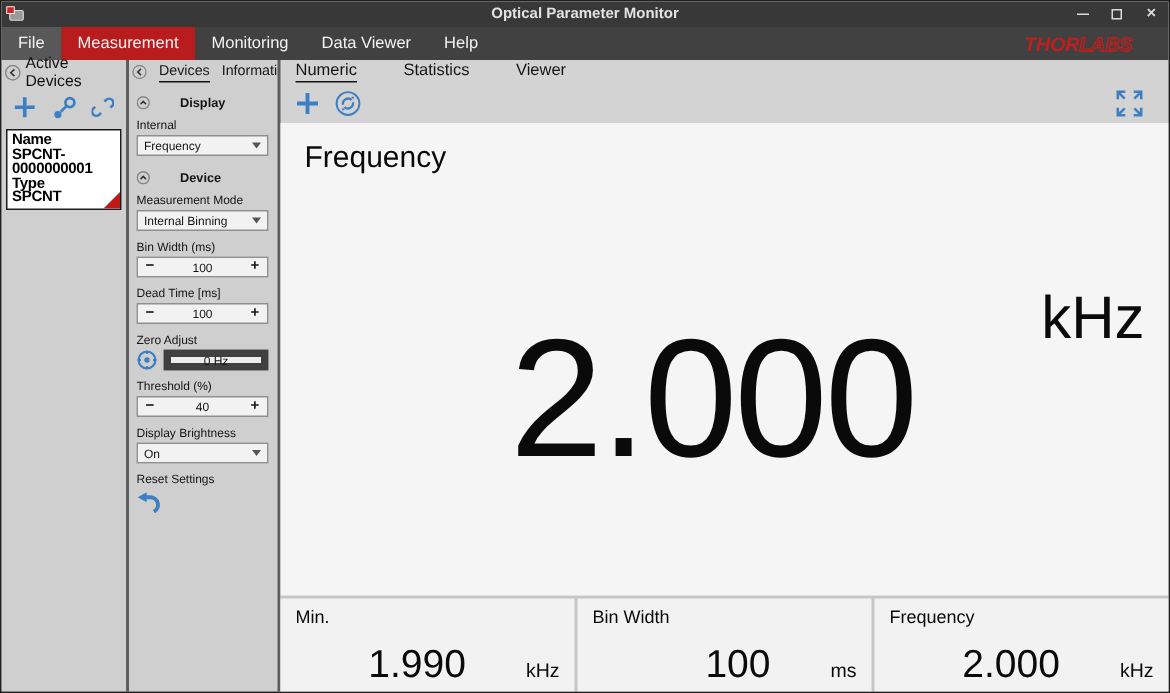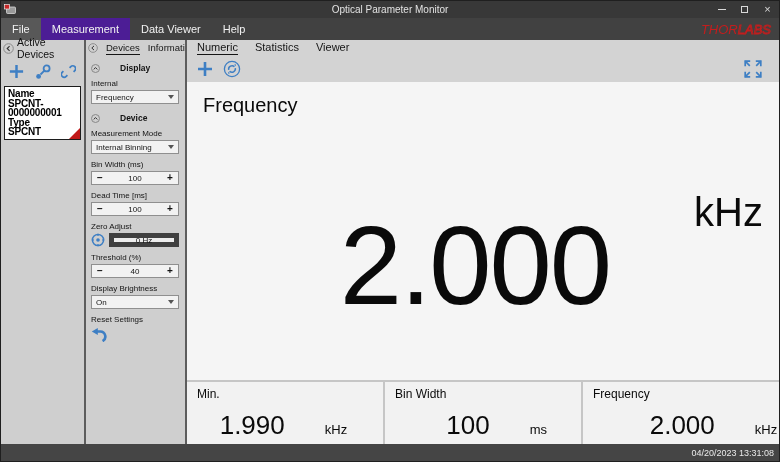--- a/index.html
+++ b/index.html
@@ -3,35 +3,35 @@
 <meta charset="utf-8">
 <style>
   * { box-sizing: border-box; margin: 0; padding: 0; }
   html,body { margin:0; padding:0; background:#222; }
   body { font-family: "Liberation Sans", sans-serif; }
 
   .window { width:780px; height:462px; background:#cfcfcf; border:1px solid #1f1f1f;
             display:flex; flex-direction:column; overflow:hidden; position:relative; }
 
   
-  .titlebar { height:17px; background:#383838; display:flex; align-items:center; flex:0 0 auto; position:relative; }
+  .titlebar { height:17px; background:#383838; display:flex; align-items:center; flex:0 0 auto; position:relative;font-weight:bold; }
   .app-icon { margin-left:3px; display:flex; }
   .title { position:absolute; left:50%; transform:translateX(-50%); color:#e2e2e2; font-size:10px; white-space:nowrap; }
   .win-controls { margin-left:auto; display:flex; height:100%; }
   .win-btn { width:23px; display:flex; align-items:center; justify-content:center; color:#d9d9d9; cursor:default; }
   .min-glyph { width:8px; height:1px; background:#d9d9d9; }
   .max-glyph { width:7px; height:7px; border:1px solid #d9d9d9; }
   .close-glyph { font-size:11px; line-height:1; }
 
   
   .menubar { height:22px; background:#414141; display:flex; align-items:stretch; flex:0 0 auto; }
   .menu-item { display:flex; align-items:center; padding:0 11px; color:#f2f2f2; font-size:11px; }
   .menu-item.file-item { background:#585858; }
-  .menu-item.selected { background:#4c1d95; }
-  .brand { margin-left:auto; display:flex; align-items:center; padding-right:8px; font-weight:normal; font-size:13px; font-style:italic; }
+  .menu-item.selected { background:#b91c1c; }
+  .brand { margin-left:auto; display:flex; align-items:center; padding-right:24px; font-weight:bold; font-size:13px; font-style:italic; }
   .brand .thor { color:#c41d1d; }
   .brand .labs { color:#9c2f2f; }
   @supports ((-webkit-text-stroke: 1px red)) {
     .brand .labs { color:transparent; -webkit-text-stroke:0.9px #c41d1d; }
   }
 
   
   .content { flex:1; display:flex; gap:2px; background:#5d5d5d; min-height:0; }
   .panel { background:#cfcfcf; }
   .panel-left { width:83px; flex:0 0 auto; display:flex; flex-direction:column; }
@@ -45,21 +45,21 @@
 
   .device-card { margin:4px 3px 0 3px; background:#fff; border:1px solid #1c1c1c; position:relative;
                  padding:2px 3px; font-size:10px; line-height:9.6px; letter-spacing:-0.2px; font-weight:bold; color:#000; overflow:hidden; }
   .device-card::after { content:""; position:absolute; right:0; bottom:0; width:0; height:0;
                  border-left:11px solid transparent; border-bottom:11px solid #c01818; }
 
   .tabs-row { height:16px; display:flex; align-items:center; padding:0 2px; flex:0 0 auto; }
   .tab { color:#151515; line-height:13px; white-space:nowrap; border-bottom:1px solid transparent; }
   .tab.selected { border-bottom:1px solid #151515; }
   .settings-tabs { gap:8px; font-size:9.5px; }
-  .main-tabs { gap:17px; font-size:11px; padding:0 10px; }
+  .main-tabs { gap:31px; font-size:11px; padding:0 10px; }
 
   .settings-body { padding:4px 6px 0 5px; font-size:8px; color:#141414; overflow:hidden; }
   .section-header { display:flex; align-items:center; gap:20px; margin-top:3px; font-size:8.5px; font-weight:bold; }
   .field-label { margin:6px 0 2px; font-size:8px; }
   .dropdown { height:14px; background:#f2f2f2; border:1px solid #8f8f8f; display:flex; align-items:center; padding:0 4px; font-size:8px; }
   .caret { margin-left:auto; width:0; height:0; border-left:3px solid transparent; border-right:3px solid transparent; border-top:4px solid #555; }
   .stepper { height:14px; background:#f2f2f2; border:1px solid #8f8f8f; display:flex; align-items:center; font-size:8px; }
   .sbtn { width:16px; text-align:center; font-weight:bold; font-size:10px; line-height:12px; cursor:default; }
   .sval { flex:1; text-align:center; }
   .zero-row { display:flex; align-items:center; gap:4px; }
@@ -69,21 +69,21 @@
   
   .main-toolbar { height:26px; display:flex; align-items:center; gap:9px; padding:0 9px; flex:0 0 auto; }
   .expand-btn { margin-left:auto; margin-right:6px; }
   .main-content { flex:1; background:#f5f5f5; position:relative; min-height:0; }
   .param-heading { position:absolute; top:12px; left:16px; font-size:20px; color:#0a0a0a; }
   .big-value { position:absolute; top:184px; left:calc(50% - 8px); transform:translate(-50%,-50%);
                font-size:112px; line-height:1; letter-spacing:-2px; color:#0a0a0a; white-space:nowrap; }
   .big-unit { position:absolute; top:108px; right:16px; font-size:40px; color:#0a0a0a; }
 
   .stats-row { flex:0 0 64px; display:flex; gap:2px; background:#c6c6c6; padding-top:2px; }
-  .stat-box { flex:1; background:#f2f2f2; display:flex; padding:5px 10px 6px 10px; min-width:0; }
+  .stat-box { flex:1; background:#f2f2f2; display:flex; flex-direction:column; padding:5px 10px 6px 10px; min-width:0; }
   .stat-label { font-size:12px; color:#0a0a0a; }
   .stat-bottom { margin-top:auto; display:flex; justify-content:flex-end; align-items:baseline; gap:40px; }
   .stat-value { font-size:26px; line-height:1; color:#0a0a0a; }
   .stat-unit { font-size:13px; color:#0a0a0a; }
 
   
   .statusbar { height:17px; background:#454545; display:flex; align-items:center; justify-content:flex-end;
                padding:0 5px; color:#eaeaea; font-size:9px; flex:0 0 auto; }
 </style>
 </head>
@@ -108,20 +108,21 @@
         </span>
       <span class="win-btn">
           <span class="close-glyph">×</span>
         </span>
     </div>
   </div>
 
   <div class="menubar">
     <div class="menu-item file-item">File</div>
     <div class="menu-item selected">Measurement</div>
+    <div class="menu-item">Monitoring</div>
     <div class="menu-item">Data Viewer</div>
     <div class="menu-item">Help</div>
     <div class="brand">
       <span class="thor">THOR</span>
         <span class="labs">LABS</span>
     </div>
   </div>
 
   <div class="content">
 
@@ -315,17 +316,14 @@
           <span class="stat-label">Frequency</span>
           <div class="stat-bottom">
             <span class="stat-value">2.000</span>
             <span class="stat-unit">kHz</span>
           </div>
         </div>
       </div>
     </div>
   </div>
 
-  <div class="statusbar">
-    <span>04/20/2023 13:31:08</span>
-  </div>
 
 </div>
 
 </body></html>

